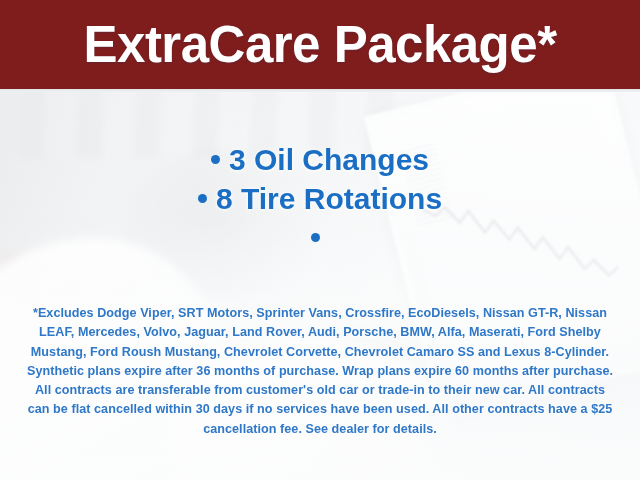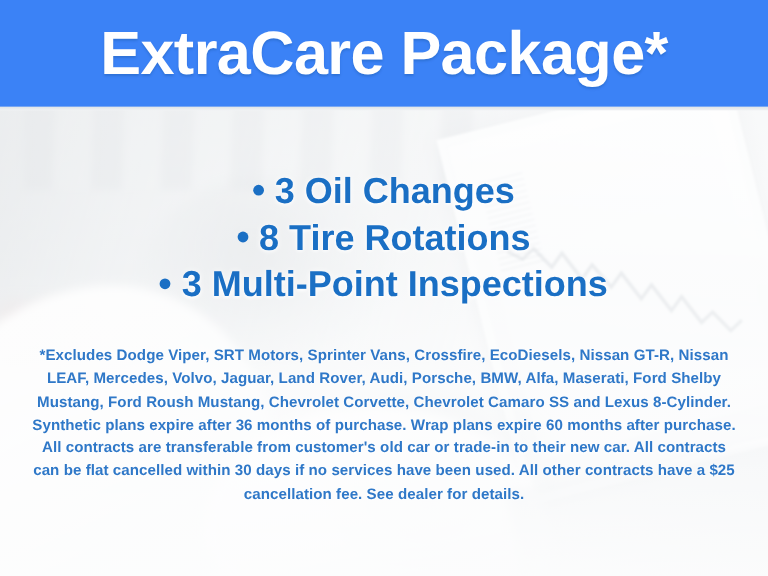--- a/index.html
+++ b/index.html
@@ -165,21 +165,21 @@
     pointer-events: none;
   }
 
   
   .header-banner {
     position: absolute;
     left: 0;
     top: 0;
     width: 640px;
     height: 89px;
-    background: #3b82f6;
+    background: #7f1d1d;
     display: flex;
     align-items: center;
     justify-content: center;
     box-sizing: border-box;
   }
   .header-title {
     color: #ffffff;
     font-size: 51px;
     font-weight: bold;
     letter-spacing: -0.5px;
@@ -222,21 +222,21 @@
     background: #1a6fc4;
     margin-right: 9px;
     position: relative;
     top: -3px;
   }
 
   
   .disclaimer {
     position: absolute;
     left: 26px;
-    top: 287px;
+    top: 304px;
     width: 588px;
     text-align: center;
     color: #2f78c8;
     font-size: 12.6px;
     font-weight: bold;
     line-height: 19.3px;
     letter-spacing: 0.05px;
     text-shadow: 0 1px 2px rgba(255,255,255,0.95), 0 0 5px rgba(255,255,255,0.85);
   }
 </style>
@@ -272,19 +272,19 @@
   <div class="header-rule"></div>
 
   <div class="bullet-list">
     <div class="bullet-item">
       <span class="bullet-dot"></span><span>3 Oil Changes</span>
     </div>
     <div class="bullet-item">
       <span class="bullet-dot"></span><span>8 Tire Rotations</span>
     </div>
     <div class="bullet-item">
-      <span class="bullet-dot"></span><span>3 Multi-Point Inspections</span>
+      <span class="bullet-dot"></span>
     </div>
   </div>
 
   <div class="disclaimer">*Excludes Dodge Viper, SRT Motors, Sprinter Vans, Crossfire, EcoDiesels, Nissan GT-R, Nissan LEAF, Mercedes, Volvo, Jaguar, Land Rover, Audi, Porsche, BMW, Alfa, Maserati, Ford Shelby Mustang, Ford Roush Mustang, Chevrolet Corvette, Chevrolet Camaro SS and Lexus 8-Cylinder. Synthetic plans expire after 36 months of purchase. Wrap plans expire 60 months after purchase. All contracts are transferable from customer's old car or trade-in to their new car. All contracts can be flat cancelled within 30 days if no services have been used. All other contracts have a $25 cancellation fee. See dealer for details.</div>
 
 </div>
 
 </body></html>

